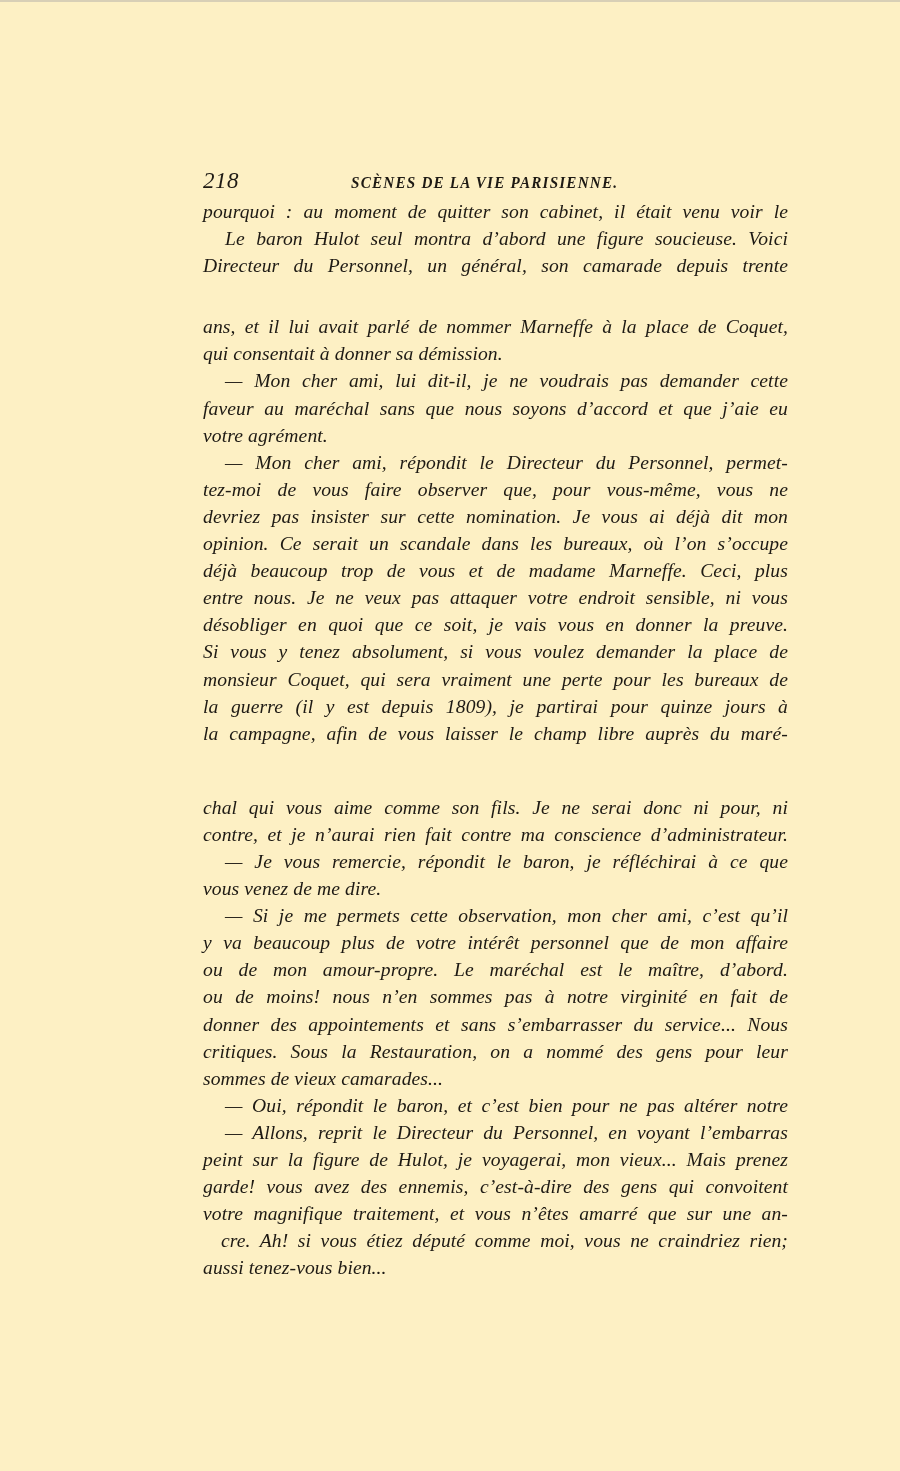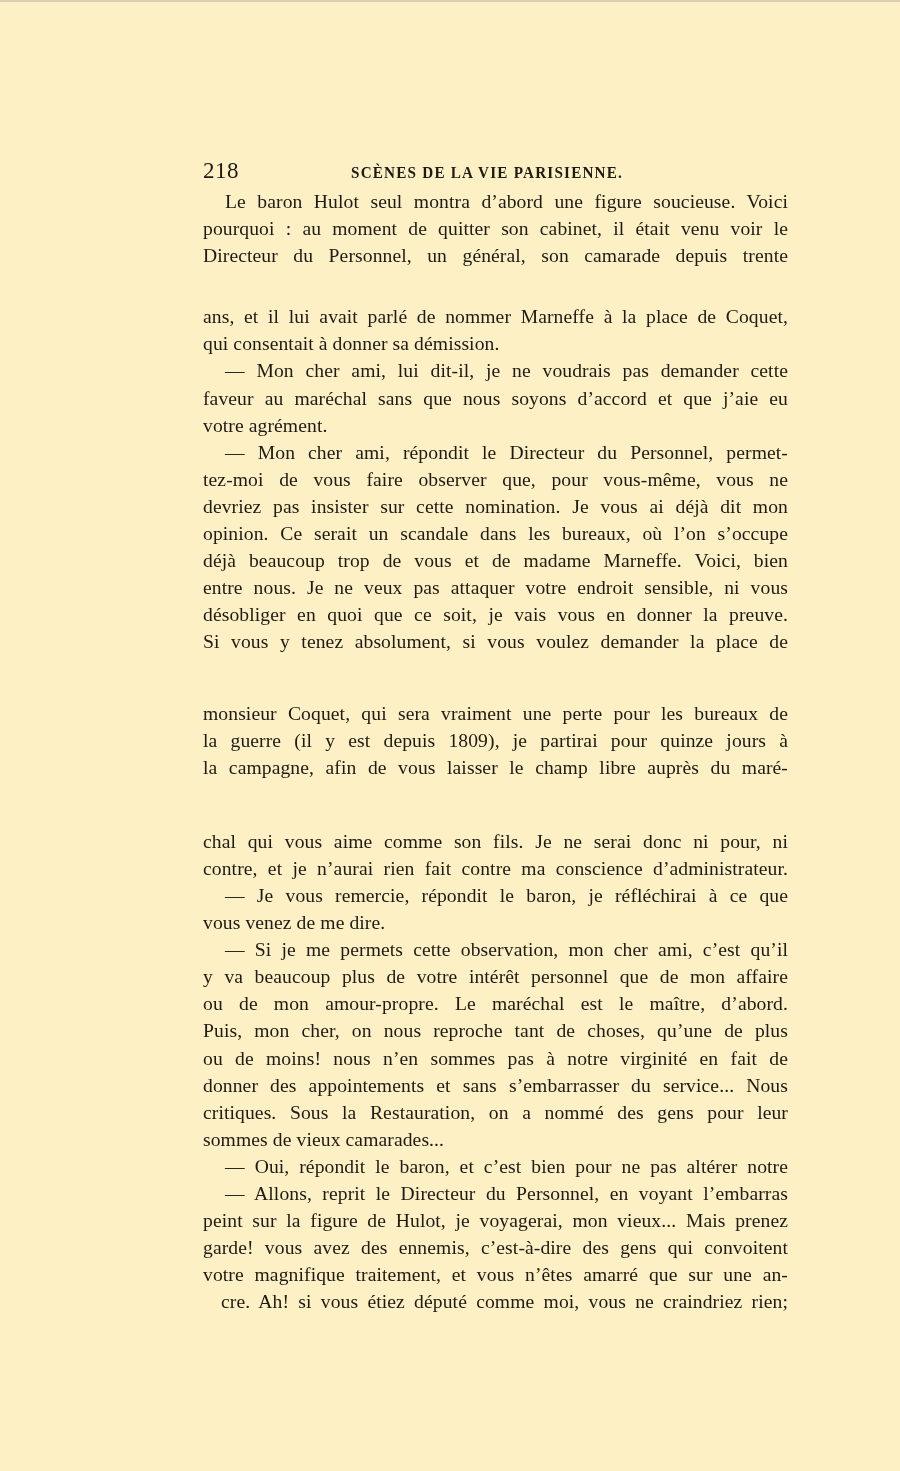--- a/index.html
+++ b/index.html
@@ -8,21 +8,21 @@
       background: #fdf0c4;
       position: relative; overflow: hidden;
       font-family: "Liberation Serif", "DejaVu Serif", serif;
       color: #1e1a14;
     }
     .top-edge {
       position: absolute; left: 0; top: 0; width: 900px; height: 2px;
       background: #d8cfb6;
     }
     .page {
-      position: absolute; left: 203px; top: 158px; width: 585px;
+      position: absolute; left: 203px; top: 168px; width: 585px; font-style: italic;
     }
     .header {
       display: flex; align-items: baseline; height: 28px;
       margin-bottom: 2px;
     }
     .page-number {
       font-size: 23px; width: 148px; letter-spacing: 0.5px;
     }
     .running-title {
       font-size: 16.5px; font-weight: bold; letter-spacing: 1.3px;
@@ -40,51 +40,51 @@
 <body>
 
 <div class="top-edge"></div>
 
 <div class="page">
   <div class="header">
     <span class="page-number">218</span>
     <span class="running-title">SCÈNES DE LA VIE PARISIENNE.</span>
   </div>
   <div id="body-text">
+      <div class="line justify" style="display: block;">pourquoi : au moment de quitter son cabinet, il était venu voir le</div>
       <div class="line justify indent" style="display: block;">Le baron Hulot seul montra d’abord une figure soucieuse. Voici</div>
-      <div class="line justify" style="display: block;">pourquoi : au moment de quitter son cabinet, il était venu voir le</div>
       <div class="line justify" style="display: block;">Directeur du Personnel, un général, son camarade depuis trente</div>
       <div class="line justify" style="display: block; margin-top: 34px;">ans, et il lui avait parlé de nommer Marneffe à la place de Coquet,</div>
       <div class="line" style="display: block;">qui consentait à donner sa démission.</div>
       <div class="line justify indent" style="display: block;">— Mon cher ami, lui dit-il, je ne voudrais pas demander cette</div>
       <div class="line justify" style="display: block;">faveur au maréchal sans que nous soyons d’accord et que j’aie eu</div>
       <div class="line" style="display: block;">votre agrément.</div>
       <div class="line justify indent" style="display: block;">— Mon cher ami, répondit le Directeur du Personnel, permet-</div>
       <div class="line justify" style="display: block;">tez-moi de vous faire observer que, pour vous-même, vous ne</div>
       <div class="line justify" style="display: block;">devriez pas insister sur cette nomination. Je vous ai déjà dit mon</div>
       <div class="line justify" style="display: block;">opinion. Ce serait un scandale dans les bureaux, où l’on s’occupe</div>
-      <div class="line justify" style="display: block;">déjà beaucoup trop de vous et de madame Marneffe. Voici, bien</div>
+      <div class="line justify" style="display: block;">déjà beaucoup trop de vous et de madame Marneffe. Ceci, plus</div>
       <div class="line justify" style="display: block;">entre nous. Je ne veux pas attaquer votre endroit sensible, ni vous</div>
       <div class="line justify" style="display: block;">désobliger en quoi que ce soit, je vais vous en donner la preuve.</div>
       <div class="line justify" style="display: block;">Si vous y tenez absolument, si vous voulez demander la place de</div>
-      <div class="line justify" style="display: block; margin-top: 44px;">monsieur Coquet, qui sera vraiment une perte pour les bureaux de</div>
+      <div class="line justify" style="display: block;">monsieur Coquet, qui sera vraiment une perte pour les bureaux de</div>
       <div class="line justify" style="display: block;">la guerre (il y est depuis 1809), je partirai pour quinze jours à</div>
       <div class="line justify" style="display: block;">la campagne, afin de vous laisser le champ libre auprès du maré-</div>
       <div class="line justify" style="display: block; margin-top: 47px;">chal qui vous aime comme son fils. Je ne serai donc ni pour, ni</div>
       <div class="line justify" style="display: block;">contre, et je n’aurai rien fait contre ma conscience d’administrateur.</div>
       <div class="line justify indent" style="display: block;">— Je vous remercie, répondit le baron, je réfléchirai à ce que</div>
       <div class="line" style="display: block;">vous venez de me dire.</div>
       <div class="line justify indent" style="display: block;">— Si je me permets cette observation, mon cher ami, c’est qu’il</div>
       <div class="line justify" style="display: block;">y va beaucoup plus de votre intérêt personnel que de mon affaire</div>
       <div class="line justify" style="display: block;">ou de mon amour-propre. Le maréchal est le maître, d’abord.</div>
-      <div class="line justify" style="display: block;">Puis, mon cher, on nous reproche tant de choses, qu’une de plus</div>
       <div class="line justify" style="display: block;">ou de moins! nous n’en sommes pas à notre virginité en fait de</div>
       <div class="line justify" style="display: block;">donner des appointements et sans s’embarrasser du service... Nous</div>
       <div class="line justify" style="display: block;">critiques. Sous la Restauration, on a nommé des gens pour leur</div>
       <div class="line" style="display: block;">sommes de vieux camarades...</div>
       <div class="line justify indent" style="display: block;">— Oui, répondit le baron, et c’est bien pour ne pas altérer notre</div>
       <div class="line justify indent" style="display: block;">— Allons, reprit le Directeur du Personnel, en voyant l’embarras</div>
       <div class="line justify" style="display: block;">peint sur la figure de Hulot, je voyagerai, mon vieux... Mais prenez</div>
       <div class="line justify" style="display: block;">garde! vous avez des ennemis, c’est-à-dire des gens qui convoitent</div>
       <div class="line justify" style="display: block;">votre magnifique traitement, et vous n’êtes amarré que sur une an-</div>
       <div class="line justify" style="display: block; margin-left: 18px;">cre. Ah! si vous étiez député comme moi, vous ne craindriez rien;</div>
+      <div class="line" style="display: block;">aussi tenez-vous bien...</div>
     </div>
 </div>
 
 </body></html>

